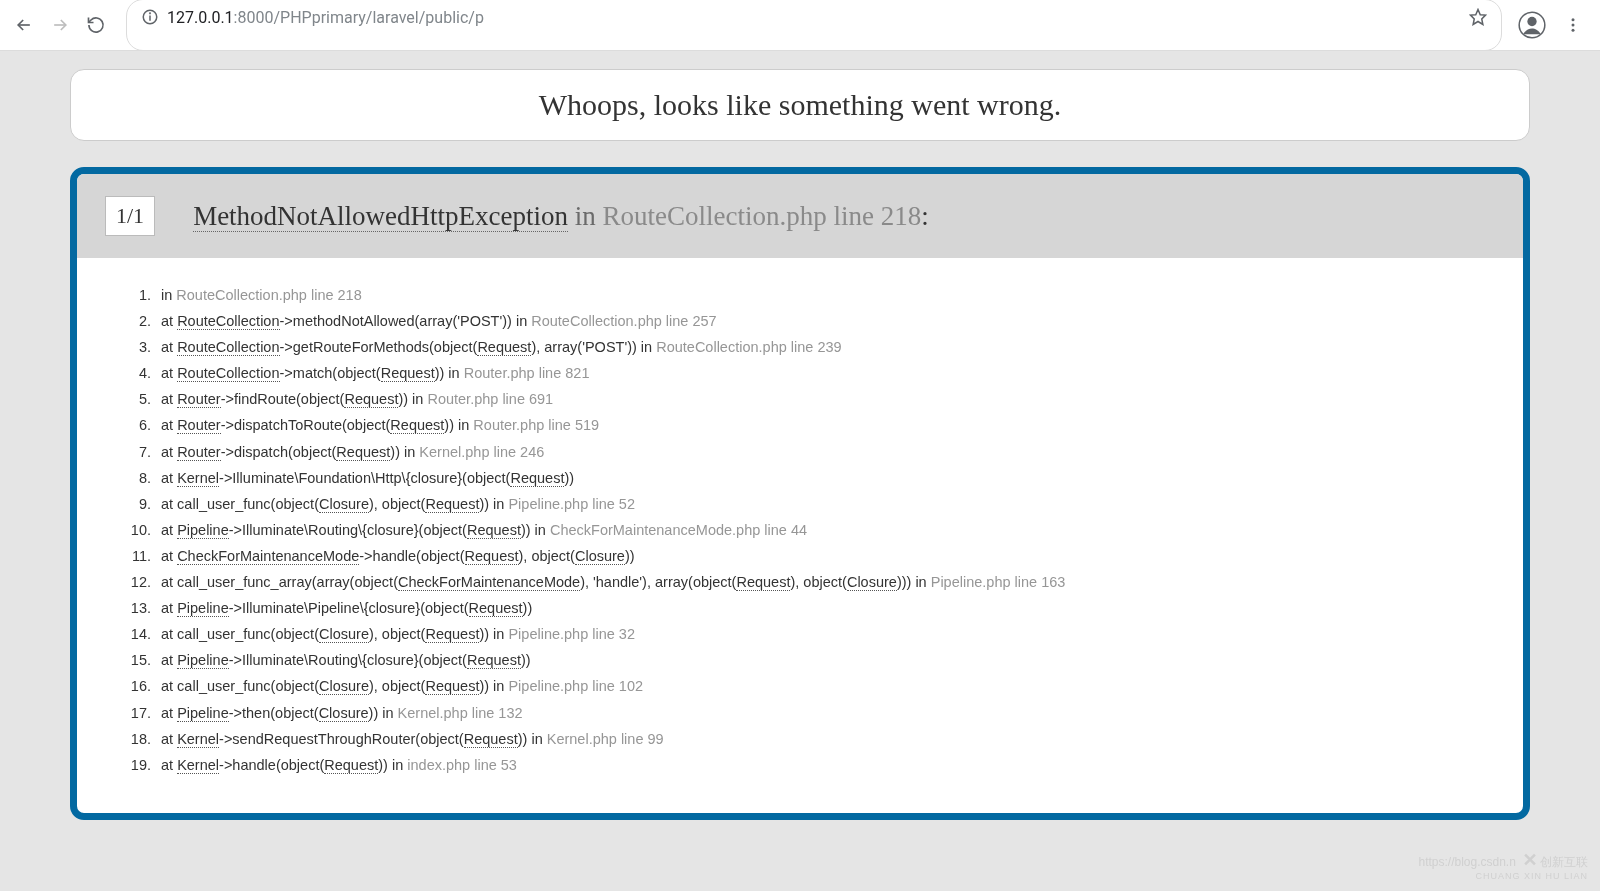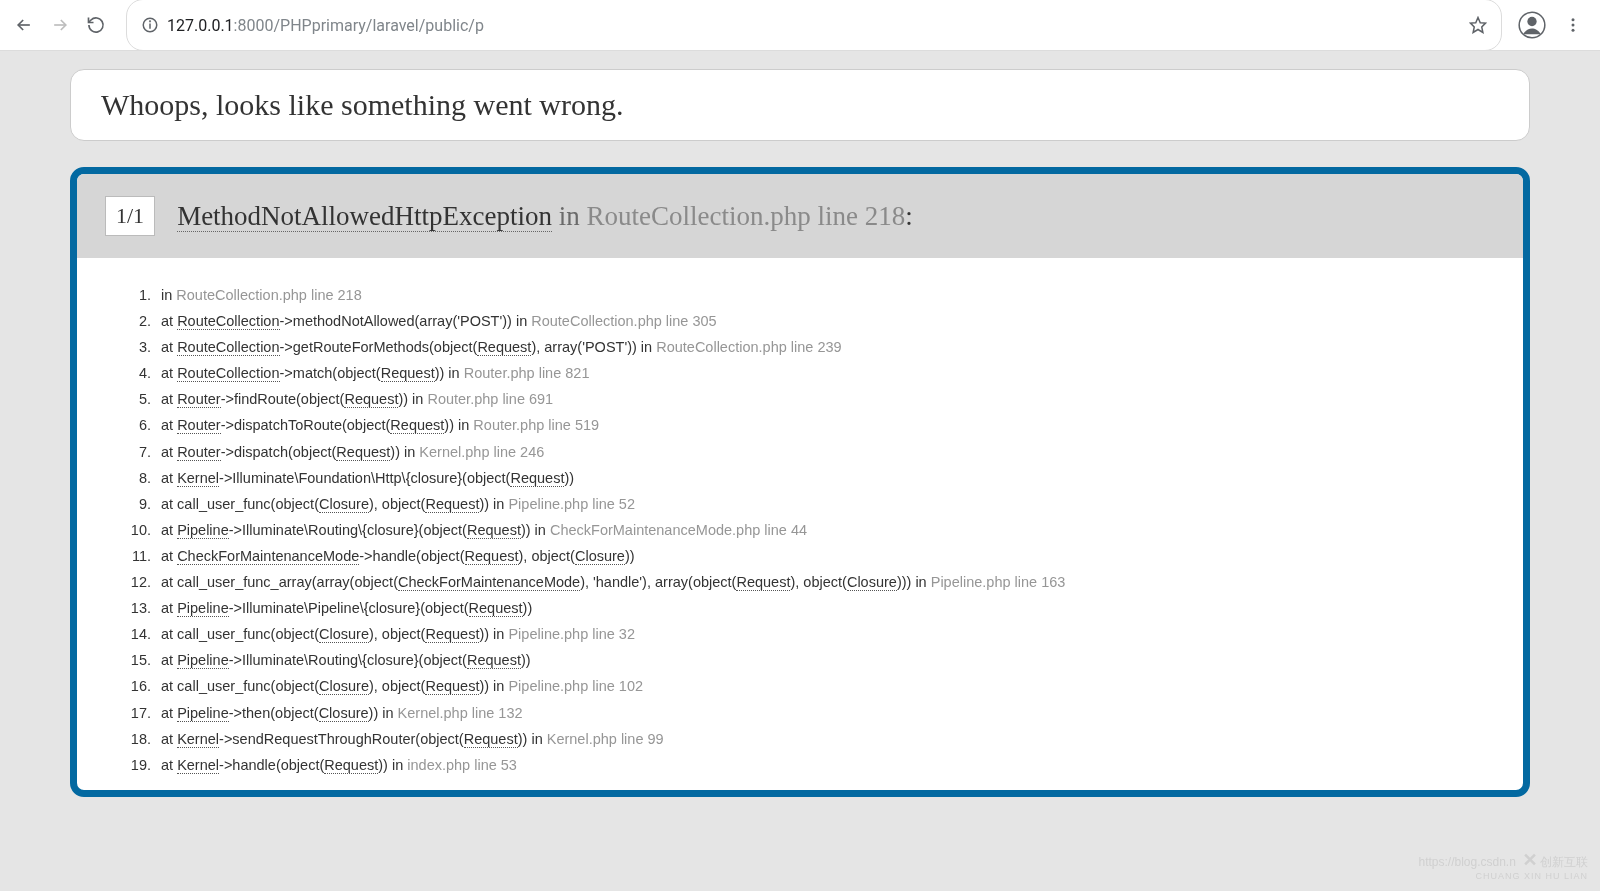--- a/index.html
+++ b/index.html
@@ -1,35 +1,35 @@
 <!DOCTYPE html>
 <html><head>
 <meta charset="utf-8">
 <style>
   html,body{margin:0;padding:0;height:100%;width:100%;font-family:-apple-system,BlinkMacSystemFont,"Segoe UI",Roboto,Arial,sans-serif;background:#e5e5e5;color:#333;}
   
   .browser-bar{display:flex;align-items:center;height:50px;background:#fff;border-bottom:1px solid #dcdcdc;padding:0 10px;gap:8px;}
   .nav-btn{width:28px;height:28px;display:flex;align-items:center;justify-content:center;color:#5f6368;border-radius:50%;}
   .nav-btn.disabled{color:#bdbdbd;}
-  .omnibox{flex:1;height:34px;border:1px solid #dcdcdc;border-radius:17px;display:flex;align-items:center;padding:8px 14px;color:#202124;font-size:16px;gap:8px;margin:0 8px;}
+  .omnibox{flex:1;height:34px;border:1px solid #dcdcdc;border-radius:17px;display:flex;align-items:flex-start;padding:8px 14px;color:#202124;font-size:16px;gap:8px;margin:0 8px;}
   .omnibox .info{color:#5f6368;display:flex;align-items:center;}
   .url-dim{color:#80868b;}
   .right-icons{display:flex;align-items:center;gap:18px;padding-right:8px;color:#5f6368;}
   
   .page{padding:18px 70px 30px 70px;}
   .whoops-card{background:#fff;border:1px solid #ccc;border-radius:14px;padding:18px 30px;}
-  .whoops-card h1{margin:0;font-family:Georgia,"Times New Roman",serif;font-weight:400;font-size:30px;color:#333;}
+  .whoops-card h1{margin:0;font-family:Georgia,"Times New Roman",serif;font-weight:400;font-size:30px;color:#333;text-align:center;}
   .exc-container{margin-top:26px;background:#fff;border:7px solid #0369a1;border-radius:14px;overflow:hidden;}
   .exc-header{background:#d6d6d6;padding:22px 28px;display:flex;align-items:center;gap:22px;}
   .counter{background:#fff;color:#333;font-family:Georgia,serif;font-size:22px;padding:6px 10px;border:1px solid #bbb;}
-  .exc-title{font-family:Georgia,"Times New Roman",serif;font-size:27px;color:#333;}
+  .exc-title{font-family:Georgia,"Times New Roman",serif;font-size:27px;color:#333;margin-left:16px;}
   .exc-title .abbr{border-bottom:1px dotted #666;}
   .exc-title .in{color:#6a6a6a;}
   .exc-title .loc{color:#8a8a8a;}
-  .trace{padding:24px 40px 12px 40px;}
+  .trace{padding:24px 40px 35px 40px;}
   .trace ol{margin:0;padding:0 0 0 38px;font-family:Verdana,Geneva,sans-serif;font-size:14.5px;line-height:1.8;color:#333;}
   .trace li{padding-left:6px;}
   .muted, .loc{color:#969696;}
   .abbr{border-bottom:1px dotted #555;}
   .it{text-align:center;}
   .watermark{position:fixed;right:12px;bottom:10px;color:#d0d0d0;font-size:12px;pointer-events:none;font-family:Arial,sans-serif;}
   .watermark .logo{font-weight:bold;font-size:18px;letter-spacing:-1px;}
   svg{display:block;}
 </style>
 </head>
@@ -98,21 +98,21 @@
   <div class="exc-container">
     <div class="exc-header">
       <div class="counter">1/1</div>
       <div class="exc-title">
         <span class="abbr">MethodNotAllowedHttpException</span><span class="in"> in </span><span class="loc">RouteCollection.php line 218</span><span>:</span>
       </div>
     </div>
     <div class="trace">
       <ol id="trace-list">
           <li>in <span class="loc">RouteCollection.php line 218</span></li>
-          <li>at <span class="abbr">RouteCollection</span>-&gt;methodNotAllowed(<span class="it">array</span>('POST')) in <span class="loc">RouteCollection.php line 305</span></li>
+          <li>at <span class="abbr">RouteCollection</span>-&gt;methodNotAllowed(<span class="it">array</span>('POST')) in <span class="loc">RouteCollection.php line 257</span></li>
           <li>at <span class="abbr">RouteCollection</span>-&gt;getRouteForMethods(<span class="it">object</span>(<span class="abbr">Request</span>), <span class="it">array</span>('POST')) in <span class="loc">RouteCollection.php line 239</span></li>
           <li>at <span class="abbr">RouteCollection</span>-&gt;match(<span class="it">object</span>(<span class="abbr">Request</span>)) in <span class="loc">Router.php line 821</span></li>
           <li>at <span class="abbr">Router</span>-&gt;findRoute(<span class="it">object</span>(<span class="abbr">Request</span>)) in <span class="loc">Router.php line 691</span></li>
           <li>at <span class="abbr">Router</span>-&gt;dispatchToRoute(<span class="it">object</span>(<span class="abbr">Request</span>)) in <span class="loc">Router.php line 519</span></li>
           <li>at <span class="abbr">Router</span>-&gt;dispatch(<span class="it">object</span>(<span class="abbr">Request</span>)) in <span class="loc">Kernel.php line 246</span></li>
           <li>at <span class="abbr">Kernel</span>-&gt;Illuminate\Foundation\Http\{closure}(<span class="it">object</span>(<span class="abbr">Request</span>))</li>
           <li>at call_user_func(<span class="it">object</span>(<span class="abbr">Closure</span>), <span class="it">object</span>(<span class="abbr">Request</span>)) in <span class="loc">Pipeline.php line 52</span></li>
           <li>at <span class="abbr">Pipeline</span>-&gt;Illuminate\Routing\{closure}(<span class="it">object</span>(<span class="abbr">Request</span>)) in <span class="loc">CheckForMaintenanceMode.php line 44</span></li>
           <li>at <span class="abbr">CheckForMaintenanceMode</span>-&gt;handle(<span class="it">object</span>(<span class="abbr">Request</span>), <span class="it">object</span>(<span class="abbr">Closure</span>))</li>
           <li>at call_user_func_array(<span class="it">array</span>(<span class="it">object</span>(<span class="abbr">CheckForMaintenanceMode</span>), 'handle'), <span class="it">array</span>(<span class="it">object</span>(<span class="abbr">Request</span>), <span class="it">object</span>(<span class="abbr">Closure</span>))) in <span class="loc">Pipeline.php line 163</span></li>

